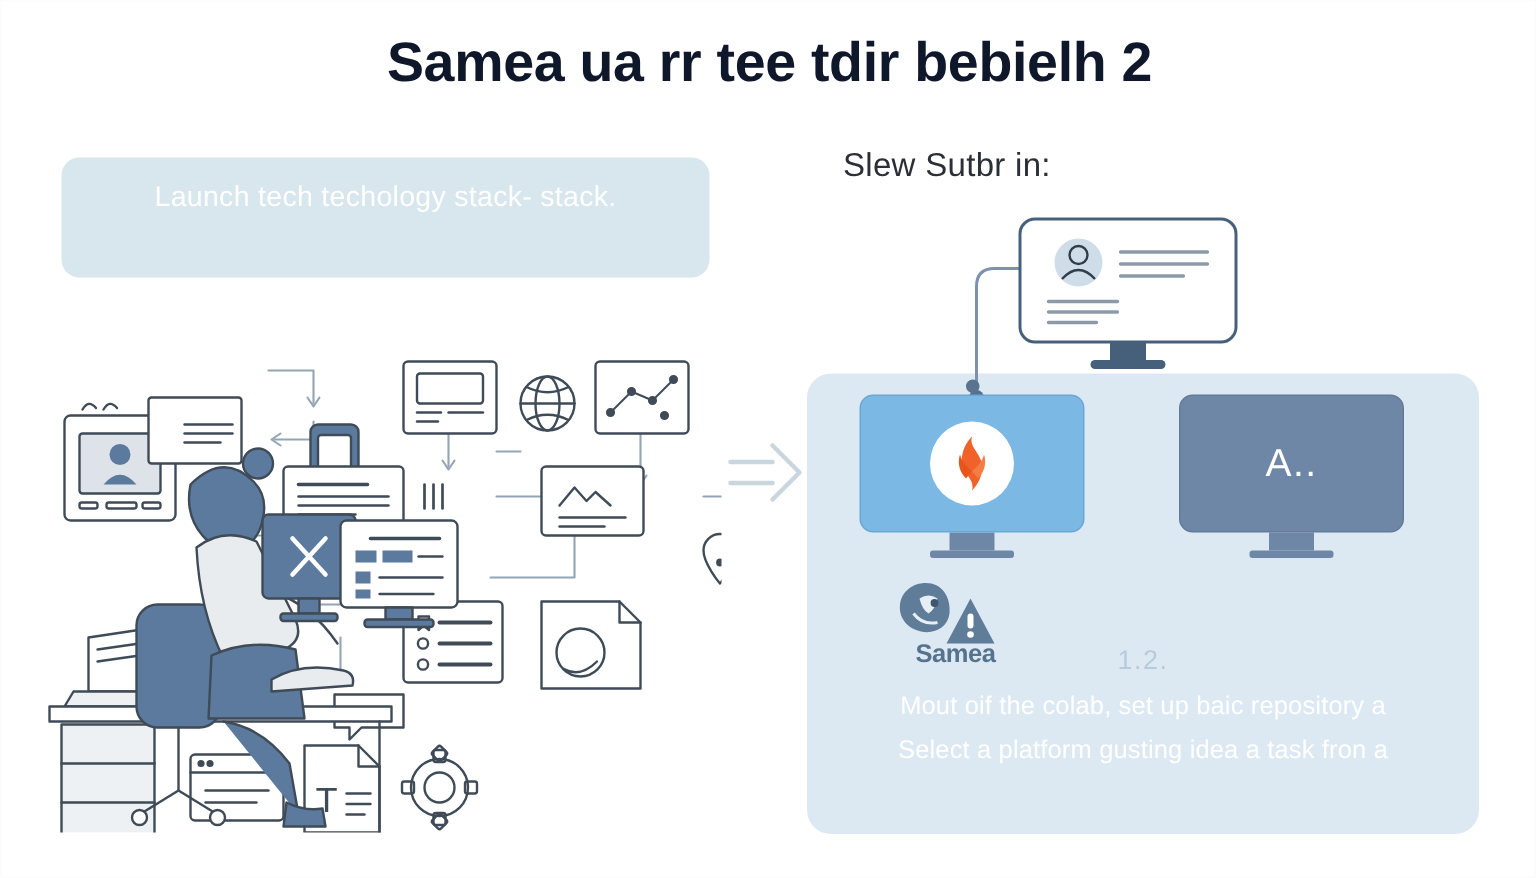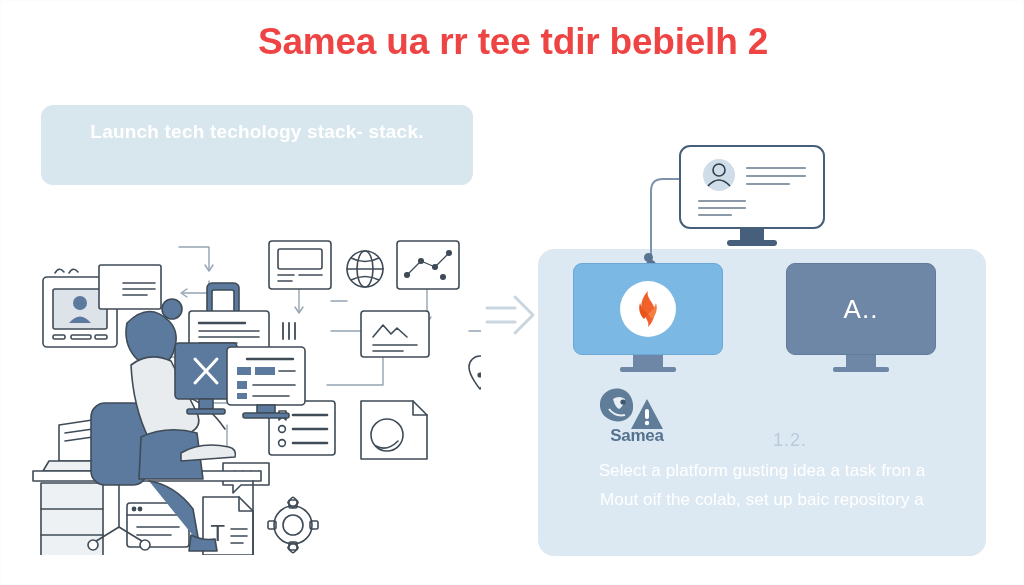--- a/index.html
+++ b/index.html
@@ -22,21 +22,21 @@
 
   
   .page-title {
     position: absolute;
     left: 0;
     top: 20px;
     width: 1024px;
     text-align: center;
     font-size: 37px;
     font-weight: bold;
-    color: #ef4444;
+    color: #0f172a;
     letter-spacing: -0.2px;
     white-space: nowrap;
   }
 
   
   .left-col {
     position: absolute;
     left: 40px;
     top: 104px;
     width: 432px;
@@ -54,21 +54,20 @@
   .callout-text {
     position: absolute;
     left: 30px;
     top: 12px;
     width: 372px;
     text-align: center;
     color: #ffffff;
     font-size: 19px;
     line-height: 30px;
     letter-spacing: 0.2px;
-    font-weight: bold;
   }
 
   .left-illustration {
     position: absolute;
     left: -10px;
     top: 120px;
     width: 450px;
     height: 330px;
   }
 
@@ -208,21 +207,20 @@
 
   .step-number {
     position: absolute;
     left: 537px;
     top: 429px;
     width: 448px;
     text-align: center;
     font-size: 18px;
     color: #b7cbdd;
     letter-spacing: 1px;
-    padding-left: 28px;
   }
   .panel-body {
     position: absolute;
     left: 547px;
     top: 455px;
     width: 428px;
     text-align: center;
     color: #ffffff;
     font-size: 17px;
     line-height: 29px;
@@ -433,20 +431,21 @@
   <div class="mid-arrow">
     <svg width="60" height="44" viewBox="0 0 60 44" xmlns="http://www.w3.org/2000/svg">
       <g fill="none" stroke="#c9d6e0" stroke-width="3" stroke-linecap="round" stroke-linejoin="round">
         <line x1="6" y1="15" x2="34" y2="15"></line>
         <line x1="6" y1="29" x2="34" y2="29"></line>
         <path d="M34 4 L52 22 L34 40"></path>
       </g>
     </svg>
   </div>
 
+  <div class="right-heading">Slew Sutbr in:</div>
 
   <div class="right-panel"></div>
 
   <div class="connector-svg">
     <svg width="260" height="130" viewBox="0 0 260 130" xmlns="http://www.w3.org/2000/svg">
       <g fill="none" stroke="#7d93ad" stroke-width="2">
         <path d="M50 126 L50 52 q0 -12 12 -12 L104 40"></path>
         <path d="M122 8 L122 62 q0 8 8 8 L150 70"></path>
       </g>
       <circle cx="50" cy="126" r="5" fill="#56708d"></circle>
@@ -505,17 +504,17 @@
       <path d="M60 16 L76 46 H44 Z" fill="#5f7c98"></path>
       <rect x="58" y="26" width="4" height="10" rx="2" fill="#ffffff"></rect>
       <circle cx="60" cy="40" r="2.2" fill="#ffffff"></circle>
     </svg>
   </div>
   <div class="gitlab-word">Samea</div>
 
   <div class="step-number">1.2.</div>
 
   <div class="panel-body">
+    <div>Mout oif the colab, set up baic repository a</div>
     <div>Select a platform gusting idea a task fron a</div>
-    <div>Mout oif the colab, set up baic repository a</div>
   </div>
 
 </div>
 
 </body></html>

